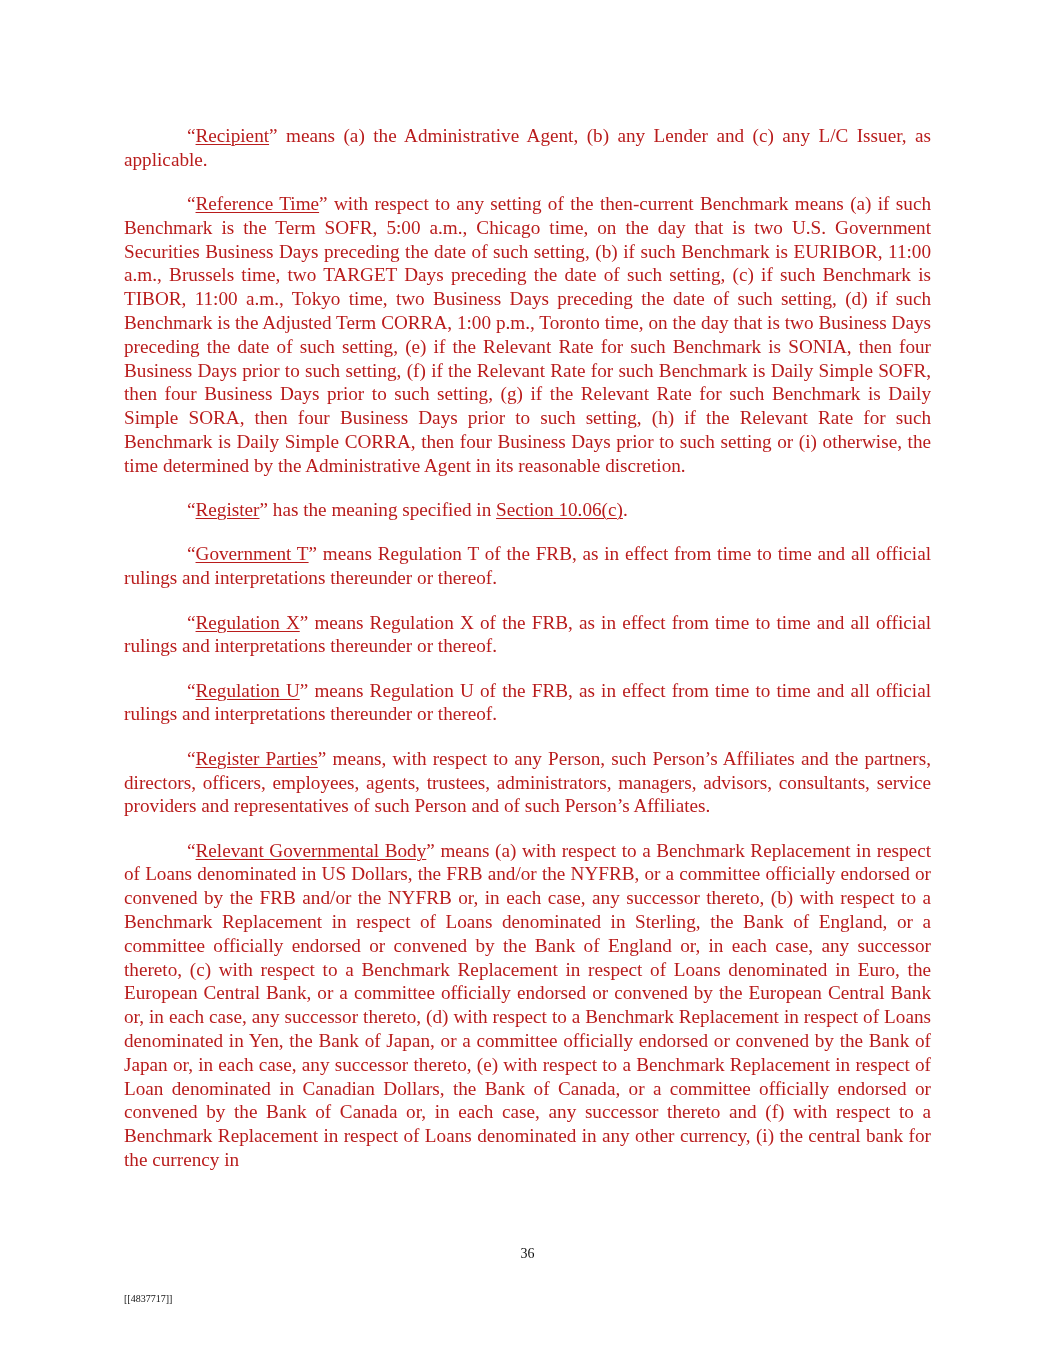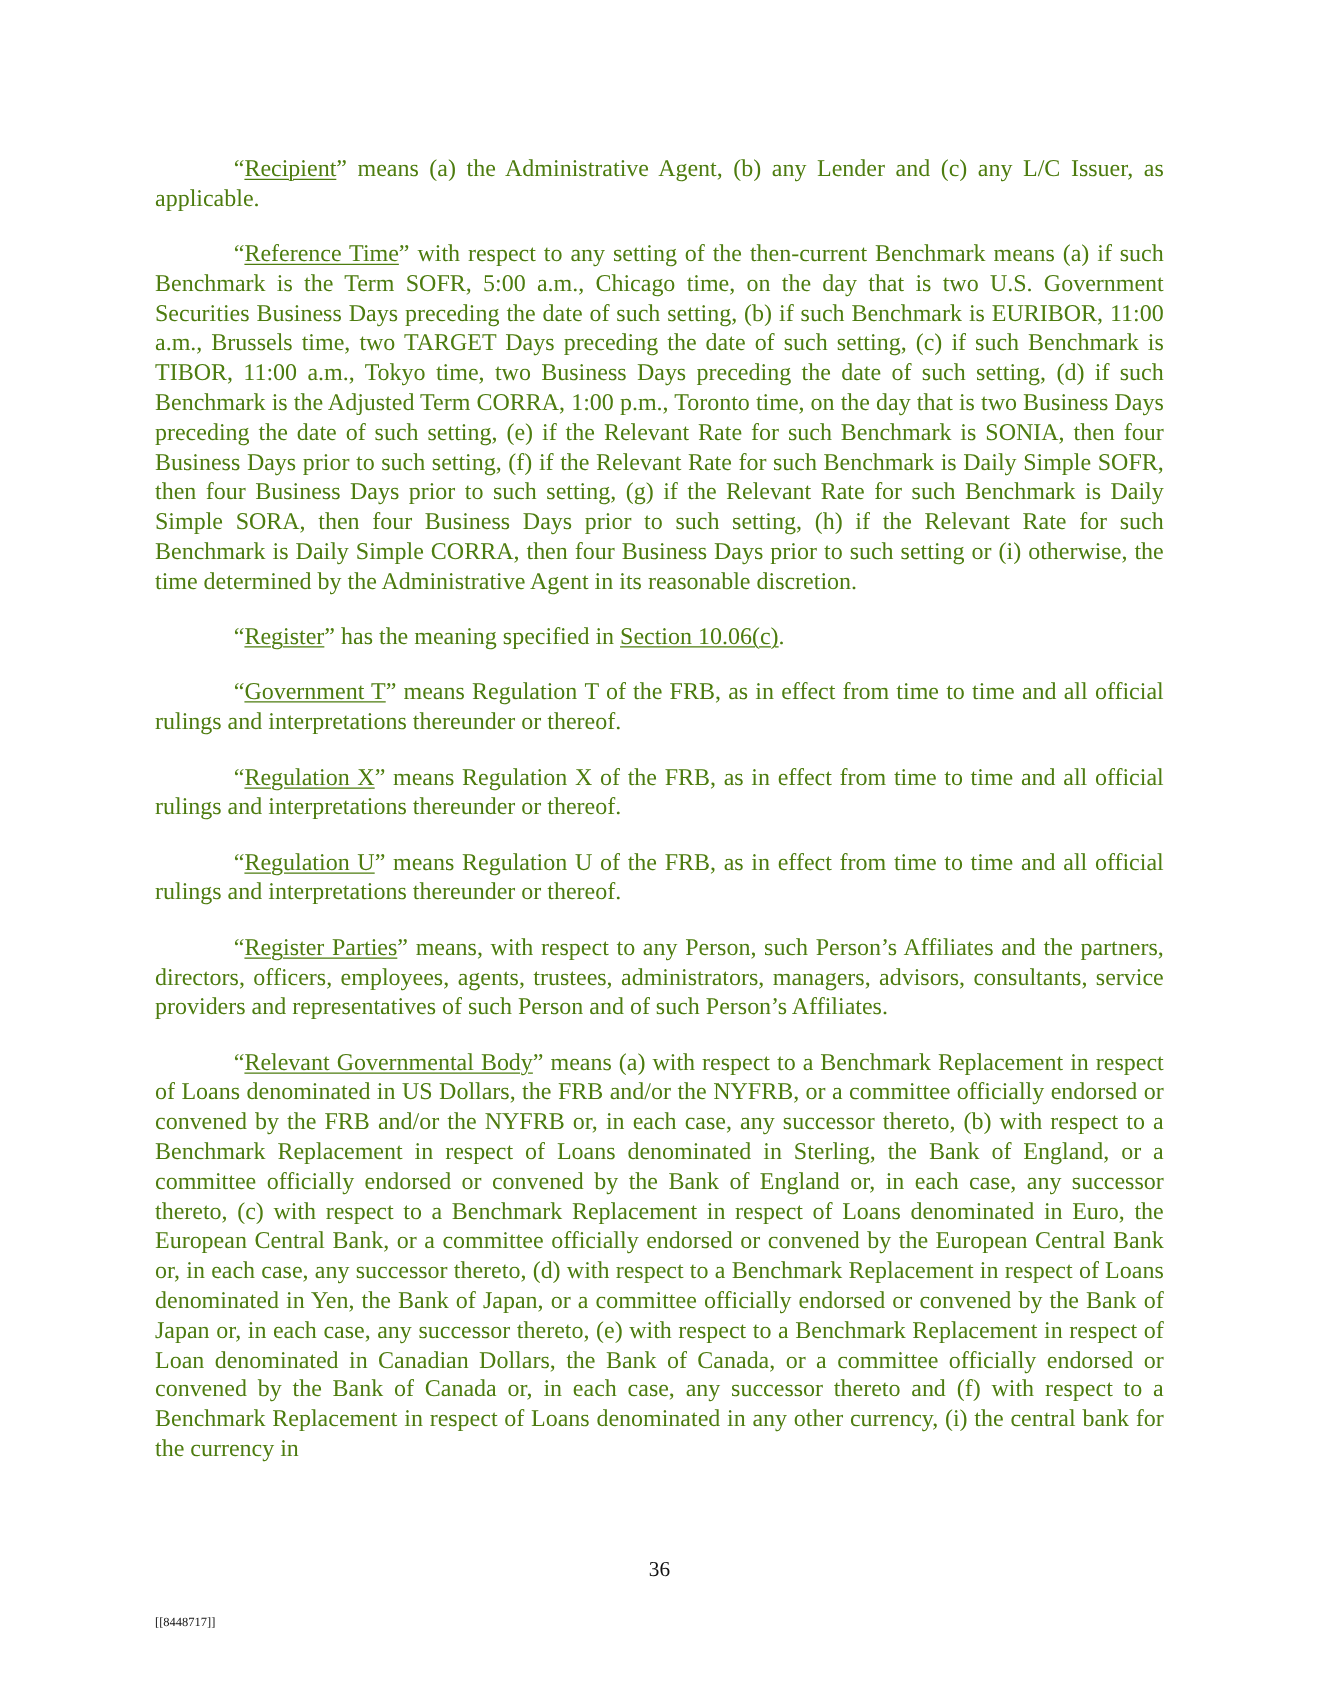--- a/index.html
+++ b/index.html
@@ -1,26 +1,26 @@
 <!DOCTYPE html>
 <html><head>
 <meta charset="utf-8">
 <style>
   html, body { margin: 0; padding: 0; background: #ffffff; }
   body { width: 1055px; height: 1365px; position: relative; overflow: hidden; }
   .page {
     position: absolute; left: 124px; top: 124px; width: 807px;
     font-family: "Liberation Serif", serif; font-size: 19.2px; line-height: 23.8px;
-    color: #4d7c0f;
+    color: #b91c1c;
   }
   .para { text-align: justify; text-indent: 63px; margin: 0 0 20.5px 0; }
   .u { text-decoration: underline; text-underline-offset: 2px; text-decoration-thickness: 1px; }
   .page-number {
     position: absolute; top: 1246px; left: 0; width: 1055px; text-align: center;
-    font-family: "Liberation Serif", serif; font-size: 17px; color: #111111;
+    font-family: "Liberation Serif", serif; font-size: 14px; color: #111111;
   }
   .doc-id {
     position: absolute; top: 1293px; left: 124px;
     font-family: "Liberation Serif", serif; font-size: 10px; color: #111111;
   }
 </style>
 </head>
 <body>
 
 <div class="page">
@@ -38,13 +38,13 @@
   <p class="para"><span>“</span><span class="u">Regulation U</span><span>” means Regulation&nbsp;U of the FRB, as in effect from time to time and all official rulings and interpretations thereunder or thereof.</span></p>
 
 
   <p class="para"><span>“</span><span class="u">Register Parties</span><span>” means, with respect to any Person, such Person’s Affiliates and the partners, directors, officers, employees, agents, trustees, administrators, managers, advisors, consultants, service providers and representatives of such Person and of such Person’s Affiliates.</span></p>
 
   <p class="para"><span>“</span><span class="u">Relevant Governmental Body</span><span>” means (a) with respect to a Benchmark Replacement in respect of Loans denominated in US Dollars, the FRB and/or the NYFRB, or a committee officially endorsed or convened by the FRB and/or the NYFRB or, in each case, any successor thereto, (b)&nbsp;with respect to a Benchmark Replacement in respect of Loans denominated in Sterling, the Bank of England, or a committee officially endorsed or convened by the Bank of England or, in each case, any successor thereto, (c) with respect to a Benchmark Replacement in respect of Loans denominated in Euro, the European Central Bank, or a committee officially endorsed or convened by the European Central Bank or, in each case, any successor thereto, (d)&nbsp;with respect to a Benchmark Replacement in respect of Loans denominated in Yen, the Bank of Japan, or a committee officially endorsed or convened by the Bank of Japan or, in each case, any successor thereto, (e) with respect to a Benchmark Replacement in respect of Loan denominated in Canadian Dollars, the Bank of Canada, or a committee officially endorsed or convened by the Bank of Canada or, in each case, any successor thereto and (f) with respect to a Benchmark Replacement in respect of Loans denominated in any other currency, (i)&nbsp;the central bank for the currency in</span></p>
 
 </div>
 
 <div class="page-number">36</div>
-<div class="doc-id">[[8448717]]</div>
+<div class="doc-id">[[4837717]]</div>
 
 </body></html>

